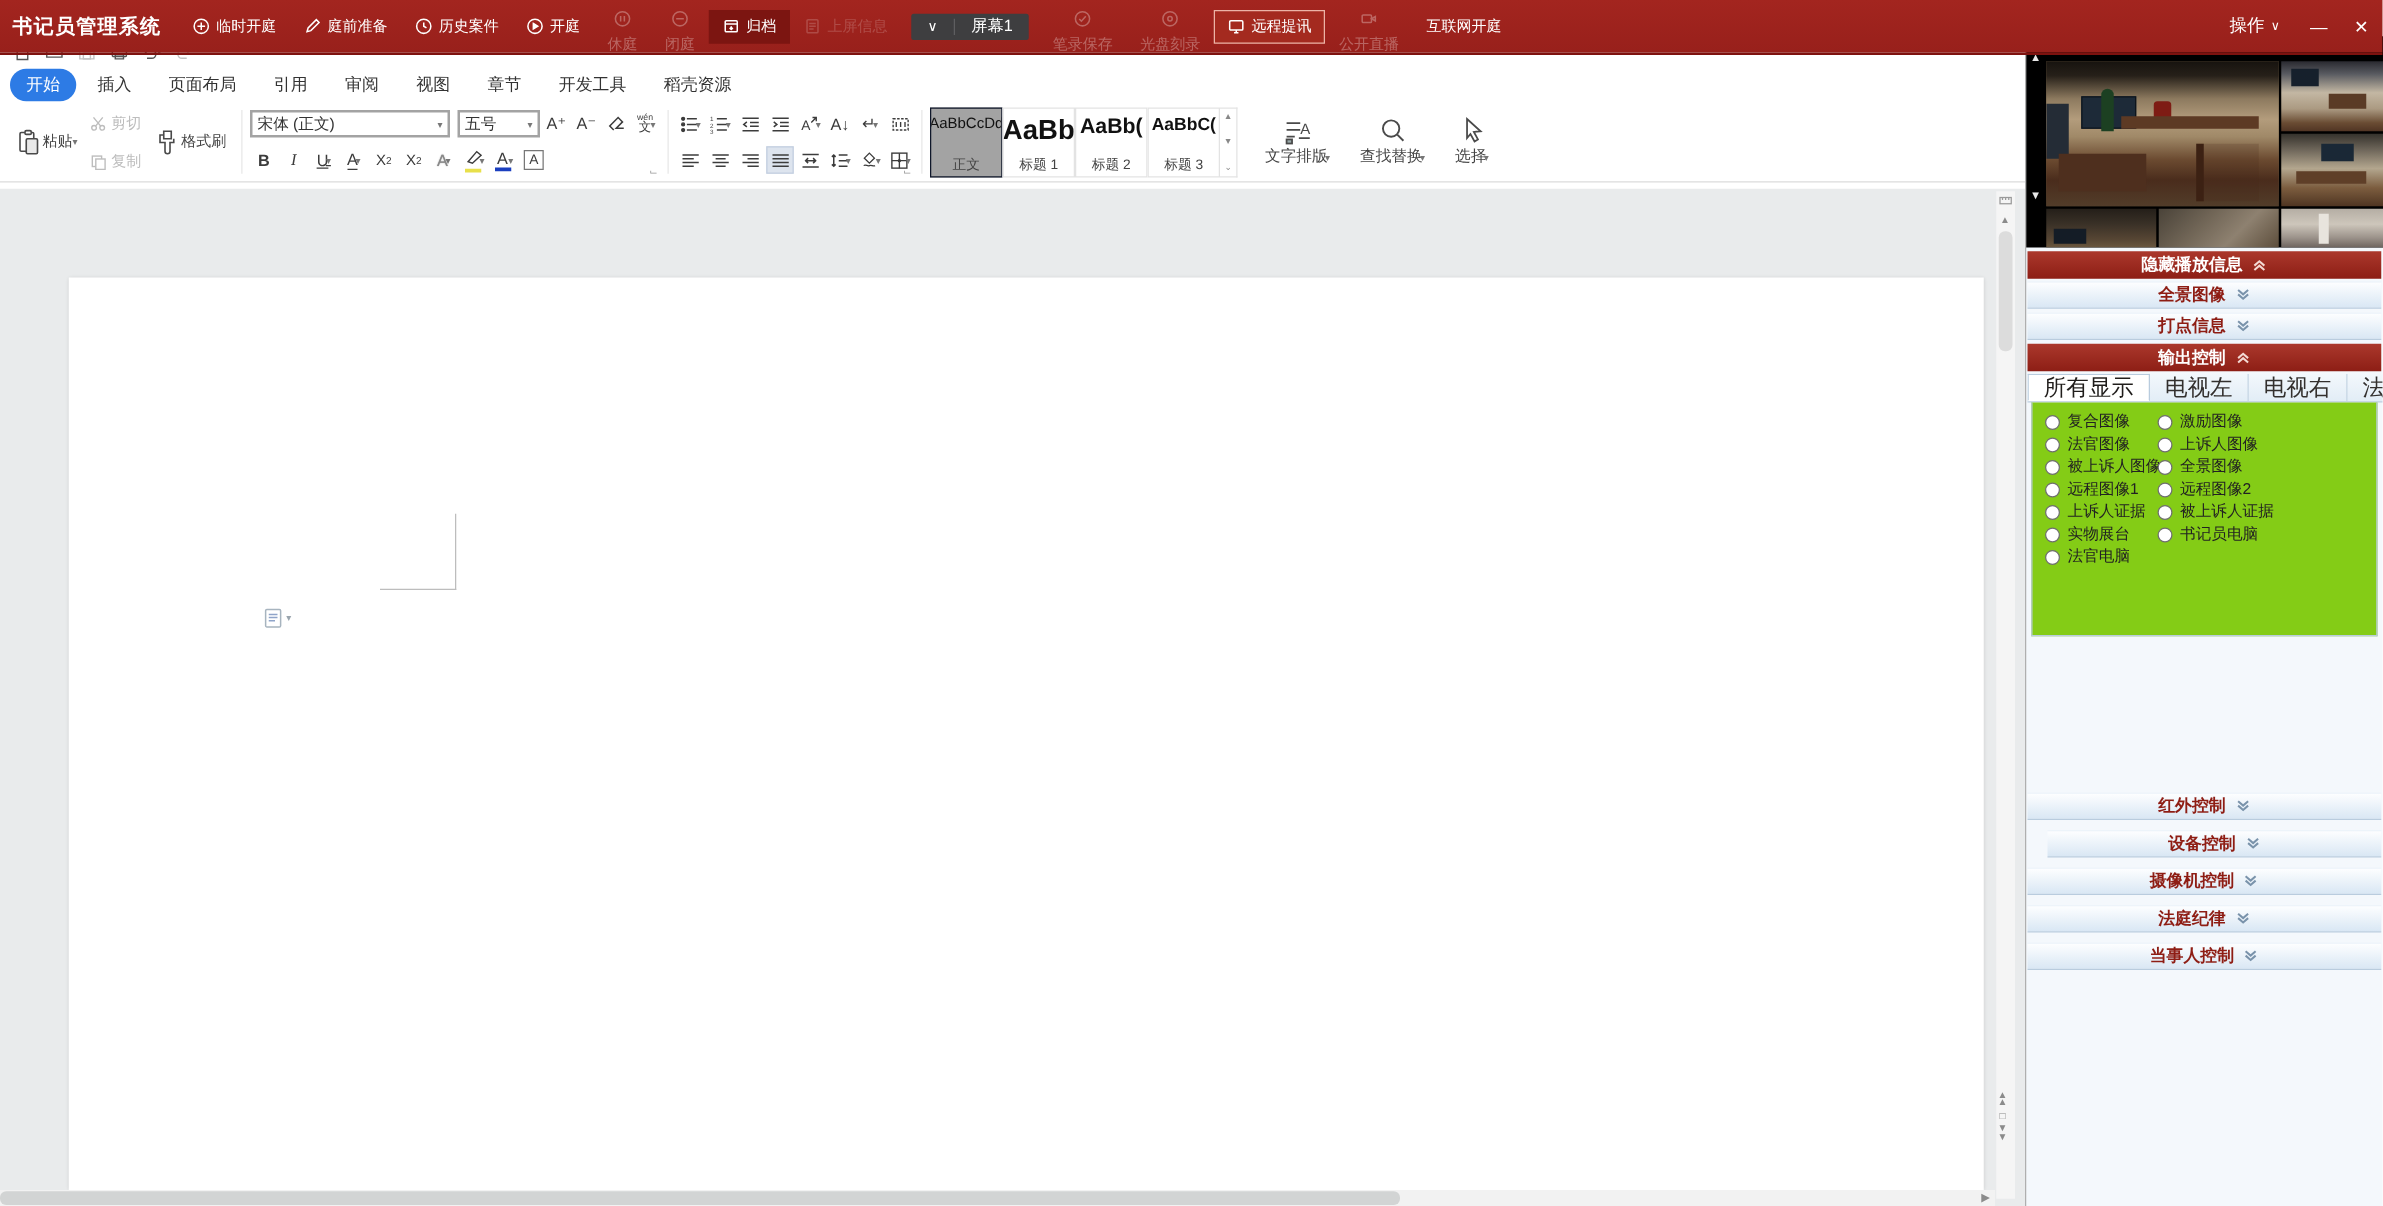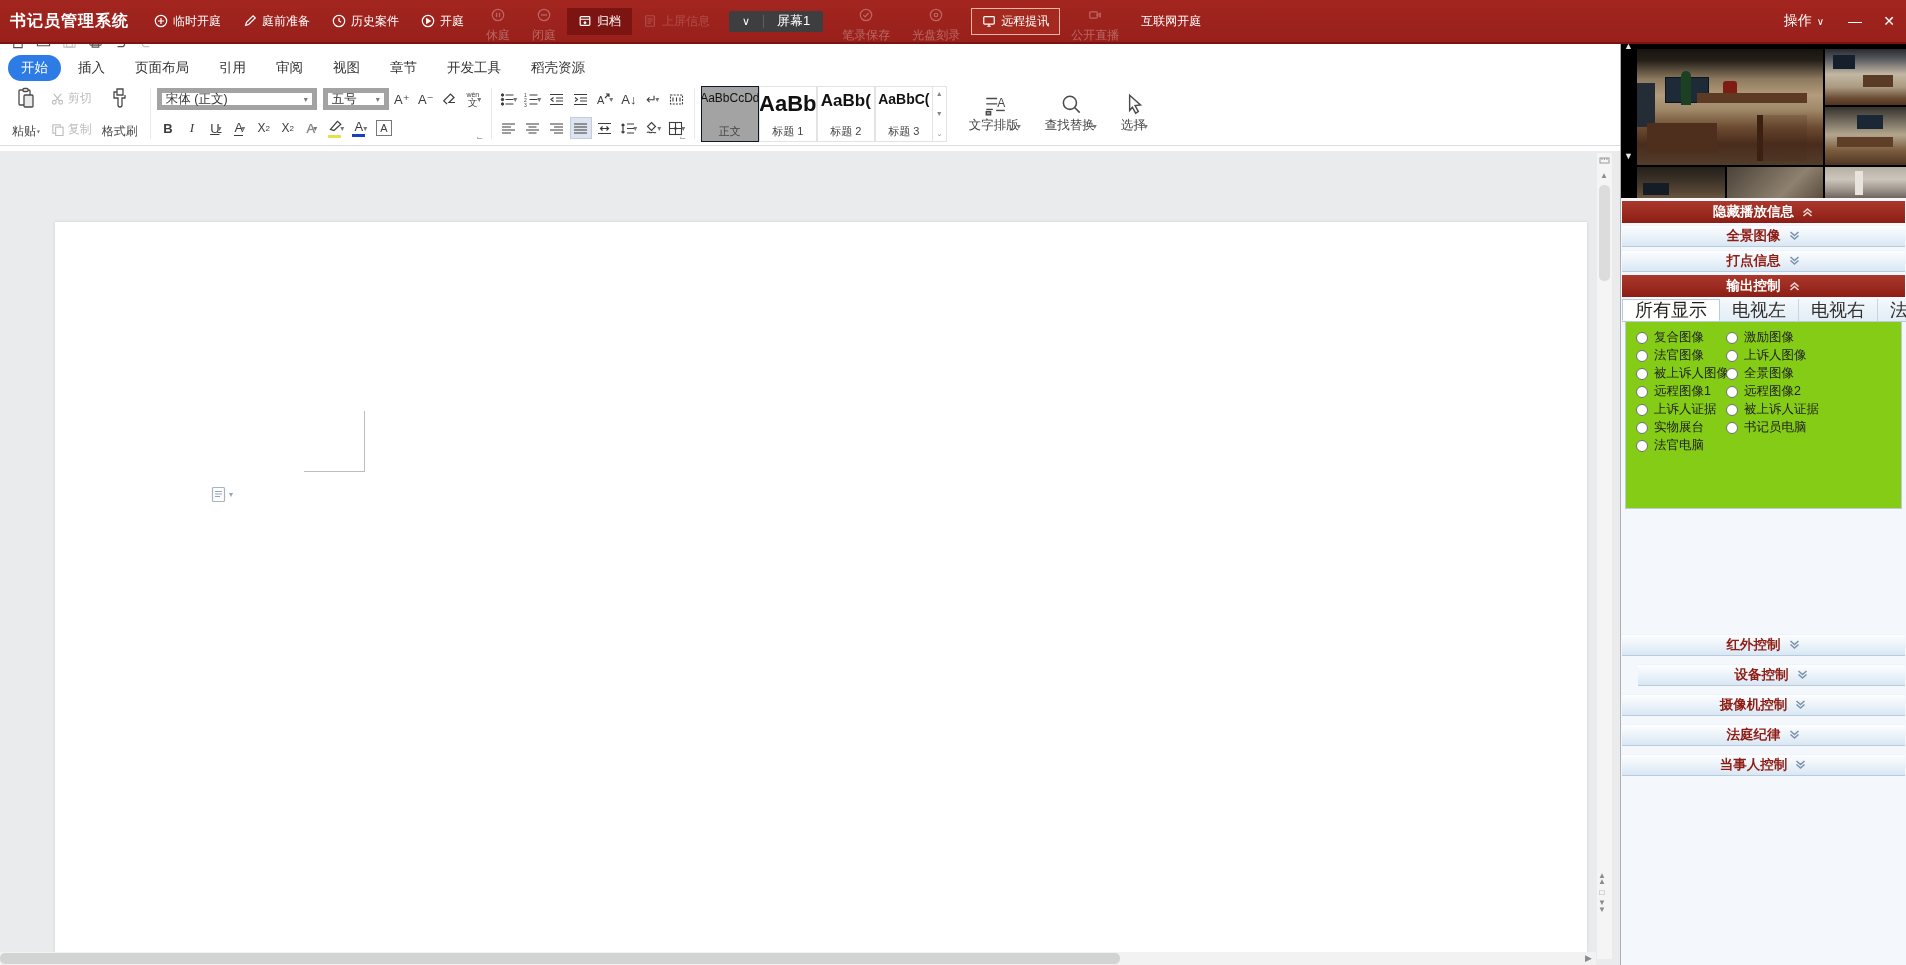--- a/index.html
+++ b/index.html
@@ -38,29 +38,29 @@
 
   .tabrow { height:28px; display:flex; align-items:center; gap:4px; padding-left:8px; font-size:13.5px; color:#333; }
   .etab { padding:4px 13px; border-radius:14px; }
   .etab.sel { background:#2D7BE5; color:#fff; }
 
   .ribbon { height:64px; border-bottom:1px solid #DCDCDC; display:flex; align-items:stretch;
     padding:2px 0 2px 6px; color:#444; font-size:12px; position:relative; }
   .rsep { width:1px; background:#E8E8E8; margin:4px 6px; }
   .rgroup { display:flex; align-items:center; }
   .vcol { display:flex; flex-direction:column; justify-content:space-between; padding:2px 0; height:100%; }
-  .bigbtn { display:flex; flex-direction:column; align-items:center; justify-content:space-between;
-    padding:3px 6px; height:100%;font-family:Liberation Mono, monospace; }
+  .bigbtn { display:flex; flex-direction:row; align-items:center; justify-content:space-between;
+    padding:3px 6px; height:100%; }
   .bigbtn svg { width:22px; height:22px; }
   .bigbtn .blab { display:flex; align-items:center; gap:2px; }
   .mini { display:flex; align-items:center; gap:4px; height:24px; padding:0 4px; }
   .mini.dis { color:#BDBDBD; }
   .mini svg { width:13px; height:13px; }
   .rrow { display:flex; align-items:center; gap:2px; height:26px; }
-  .combo { border:5px solid #a3a3a3; background:#fff; height:22px; display:flex; align-items:center;
+  .combo { border:2px solid #a3a3a3; background:#fff; height:22px; display:flex; align-items:center;
     font-size:12.5px; color:#333; padding:0 4px; }
   .combo .cname { flex:1; }
   .combo .dda { margin-left:6px; }
   .rbtn { min-width:22px; height:22px; display:flex; align-items:center; justify-content:center;
     padding:0 2px; color:#3c3c3c; font-size:13px; }
   .rbtn.sel { background:#DDE4EE; border:1px solid #C2CEE0; }
   .rbtn svg { width:15px; height:15px; }
   .bold { font-weight:bold; } .ital { font-style:italic; font-family:"Liberation Serif",serif; }
   .uline { text-decoration:underline; }
   .supsub { font-size:12px; } .supsub sup,.supsub sub { font-size:8px; }

